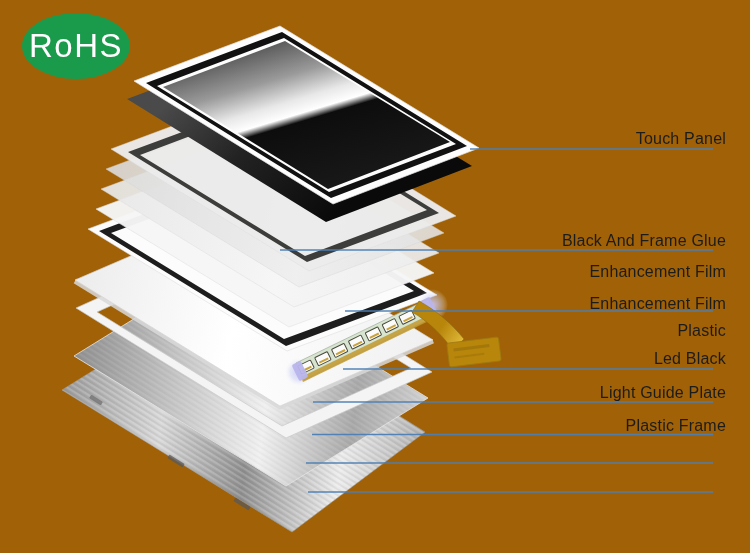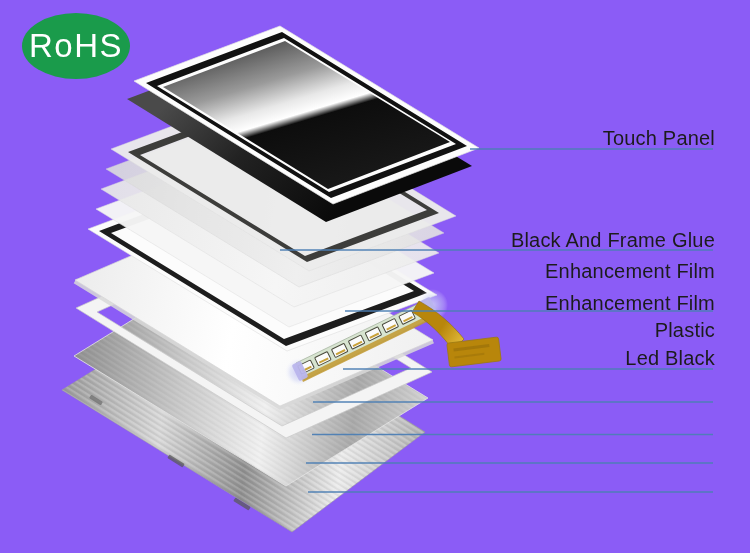--- a/index.html
+++ b/index.html
@@ -1,24 +1,24 @@
 <!DOCTYPE html>
 <html><head>
 <meta charset="utf-8">
 <style>
   html,body{margin:0;padding:0;background:#fff;}
   .stage{
-    position:relative;width:750px;height:553px;background:#8b5cf6;
+    position:relative;width:750px;height:553px;background:#a16207;
     font-family:"Liberation Sans",sans-serif;overflow:hidden;
   }
   .stage svg{position:absolute;left:0;top:0;}
   .labels{position:absolute;inset:0;pointer-events:none;}
   .layer-label{
-    position:absolute;right:35px;white-space:nowrap;
-    font-size:20px;line-height:19px;color:#1c1c1c;text-align:right;
+    position:absolute;right:24px;white-space:nowrap;
+    font-size:16px;line-height:19px;color:#1c1c1c;text-align:right;
     letter-spacing:.2px;
   }
   .rohs-badge{
     position:absolute;left:22px;top:13px;width:108px;height:66px;
     border-radius:50%;background:#1a9b4b;
     display:flex;align-items:center;justify-content:center;
     color:#ffffff;font-size:33px;letter-spacing:1.5px;font-weight:400;
   }
 </style>
 </head>
@@ -203,15 +203,17 @@
     <span>RoHS</span>
   </div>
 
   <div class="labels">
     <div class="layer-label" style="top:129px">Touch Panel</div>
     <div class="layer-label" style="top:231px">Black And Frame Glue</div>
     <div class="layer-label" style="top:262px">Enhancement Film</div>
     <div class="layer-label" style="top:294px">Enhancement Film</div>
     <div class="layer-label" style="top:321px">Plastic</div>
     <div class="layer-label" style="top:349px">Led Black</div>
+    <div class="layer-label" style="top:383px">Light Guide Plate</div>
+    <div class="layer-label" style="top:416px">Plastic Frame</div>
   </div>
 
 </div>
 
 </body></html>

